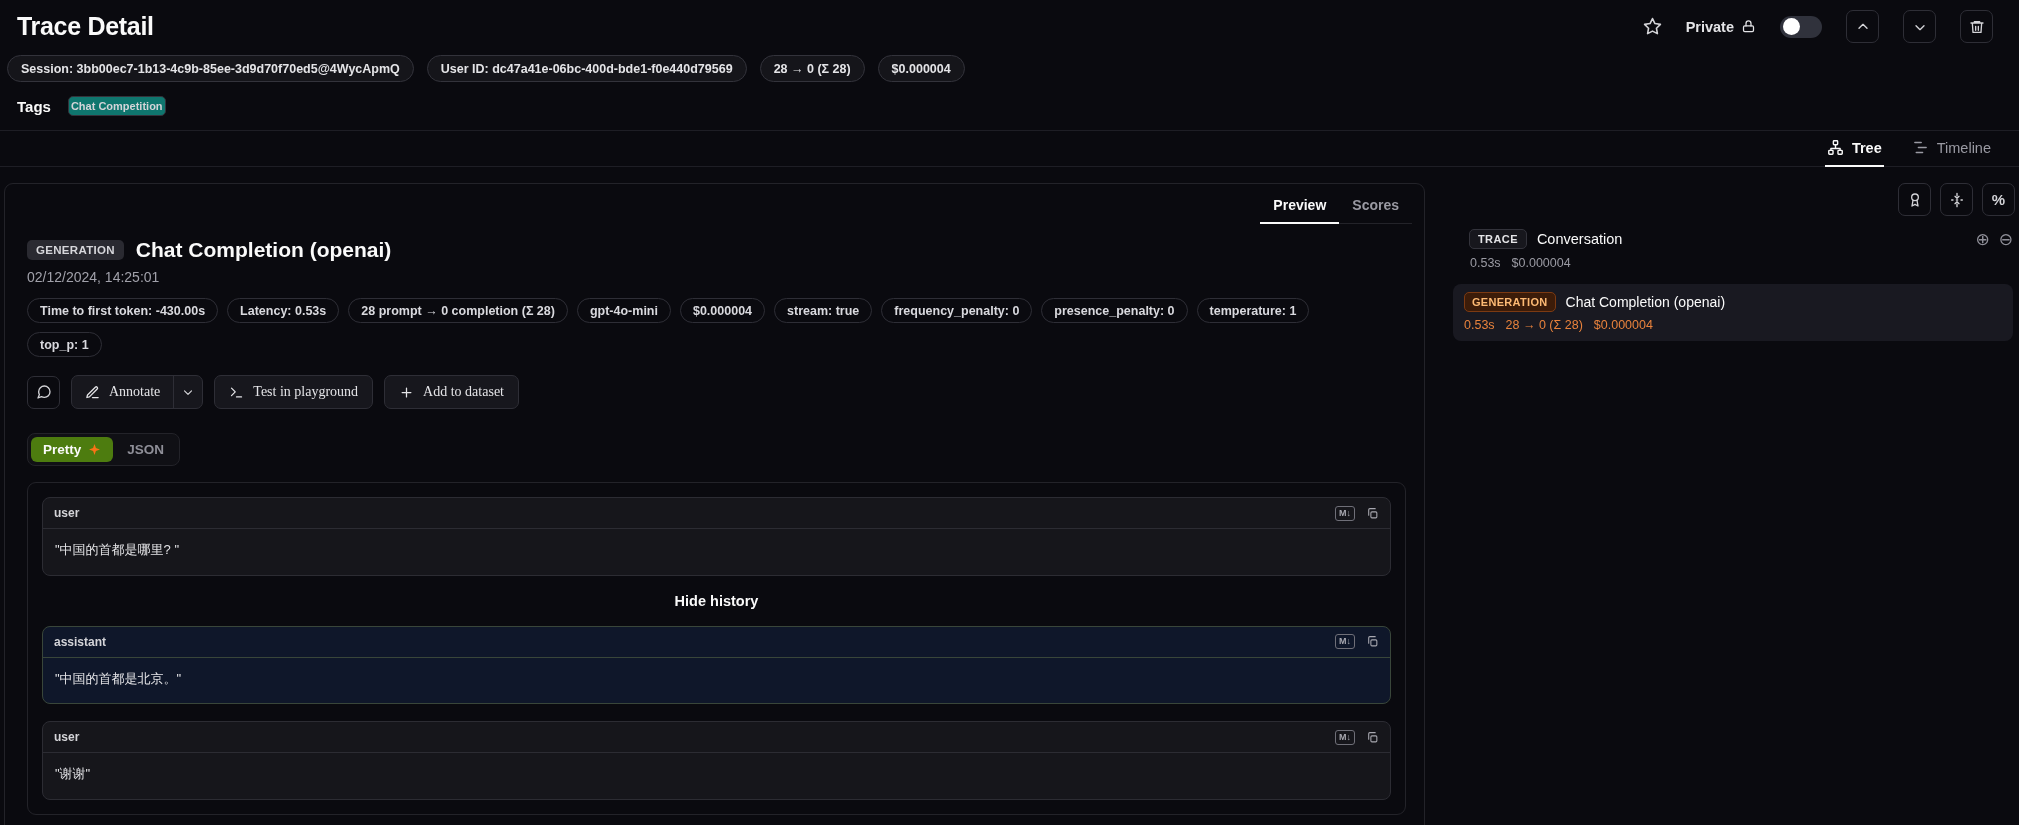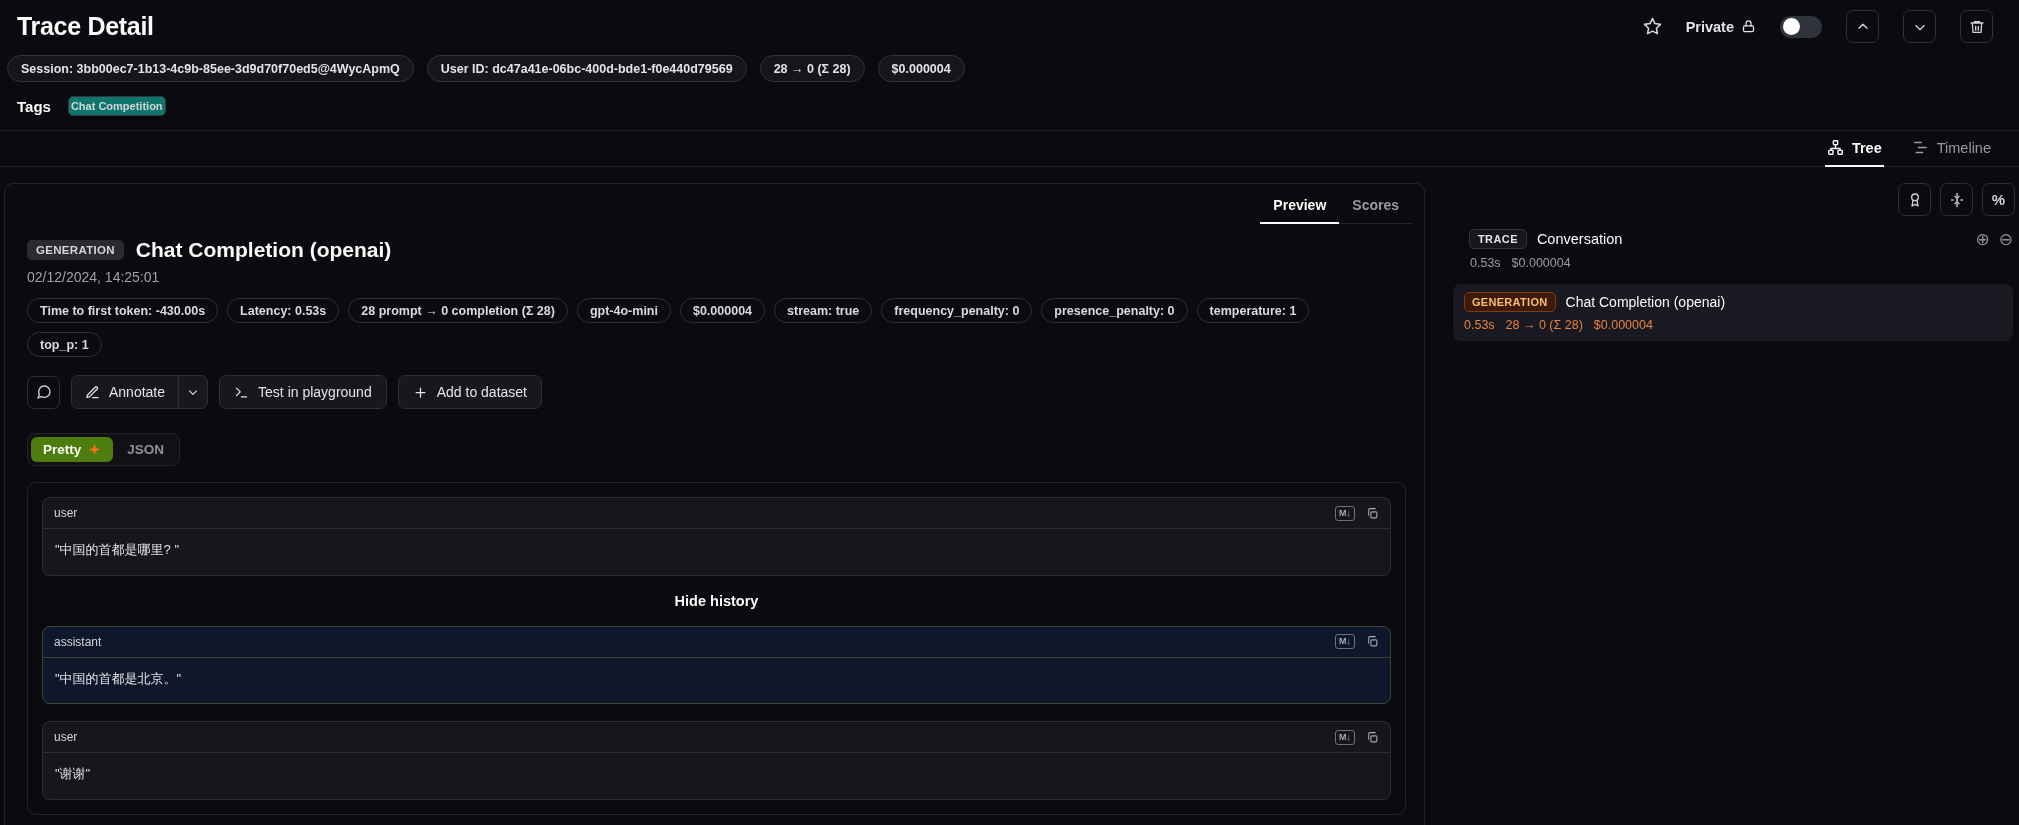--- a/index.html
+++ b/index.html
@@ -55,21 +55,21 @@
   .type-badge { font-size:11.5px; font-weight:600; letter-spacing:0.3px; color:#d6d6da; background:#2a2a31;
     border-radius:5px; padding:4px 9px; }
   .obs-title { margin:0; font-size:21px; font-weight:700; color:#fafafa; }
   .obs-timestamp { margin-top:7px; font-size:14px; color:#a1a1aa; }
   .param-badges { display:flex; flex-wrap:wrap; gap:9px; margin-top:13px; }
   .param-badges + .param-badges { margin-top:9px; }
   .pill-sm { height:25px; display:inline-flex; align-items:center; padding:0 12px; border:1px solid #2e2e36;
     border-radius:13px; font-size:12.5px; font-weight:600; color:#d9d9de; white-space:nowrap; }
 
   
-  .actions-row { display:flex; align-items:center; gap:11px; margin-top:18px; }
+  .actions-row { display:flex; align-items:center; gap:11px; margin-top:18px;font-family:Liberation Serif, serif; }
   .text-btn { display:flex; align-items:center; gap:9px; height:34px; padding:0 14px; background:#17171d;
     border:1px solid #2e2e36; border-radius:7px; color:#e4e4e7; font-size:14px; font-weight:500; cursor:pointer; }
   .split-btn { display:flex; align-items:stretch; border:1px solid #2e2e36; border-radius:7px; background:#17171d;
     overflow:hidden; height:34px; }
   .split-main { display:flex; align-items:center; gap:9px; padding:0 13px; background:transparent; border:none;
     color:#e4e4e7; font-size:14px; font-weight:500; cursor:pointer; }
   .split-caret { display:flex; align-items:center; justify-content:center; width:29px; border:none;
     border-left:1px solid #2e2e36; background:transparent; color:#d4d4d8; cursor:pointer; }
   .btn-icon { display:flex; }
 
@@ -78,21 +78,21 @@
     border:1px solid #232329; border-radius:8px; padding:3px; }
   .format-tab { display:flex; align-items:center; gap:7px; padding:5px 12px; border-radius:6px; font-size:13.5px;
     font-weight:600; color:#8f8f98; cursor:pointer; }
   .format-tab.active { background:#4d7c0f; color:#fafafa; }
   .sparkle { display:flex; }
 
   
   .io-card { margin-top:16px; border:1px solid #232329; border-radius:9px; padding:14px; }
   .msg { border:1px solid #2c2c33; border-radius:8px; background:#16161b; overflow:hidden; }
   .msg-header { display:flex; align-items:center; height:31px; padding:0 11px; border-bottom:1px solid #2c2c33; }
-  .msg-role { font-size:12px; font-weight:400; color:#d4d4d8; }
+  .msg-role { font-size:12px; font-weight:700; color:#d4d4d8; }
   .msg-tools { margin-left:auto; display:flex; align-items:center; gap:11px; }
   .md-badge { font-size:9px; font-weight:700; color:#a8a8b0; border:1px solid #6f6f78; border-radius:3px;
     padding:1px 3px; line-height:11px; cursor:pointer; }
   .copy-ic { display:flex; color:#a8a8b0; cursor:pointer; }
   .msg-body { padding:11px 12px 15px; font-size:13px; color:#e4e4e7; line-height:1.5; }
   .msg.assistant { background:#0f172a; border-color:#39463a; }
   .msg.assistant .msg-header { border-bottom-color:#39463a; }
   .hide-history { text-align:center; font-size:14.5px; font-weight:600; color:#fafafa; margin:17px 0; cursor:pointer; }
 
   

